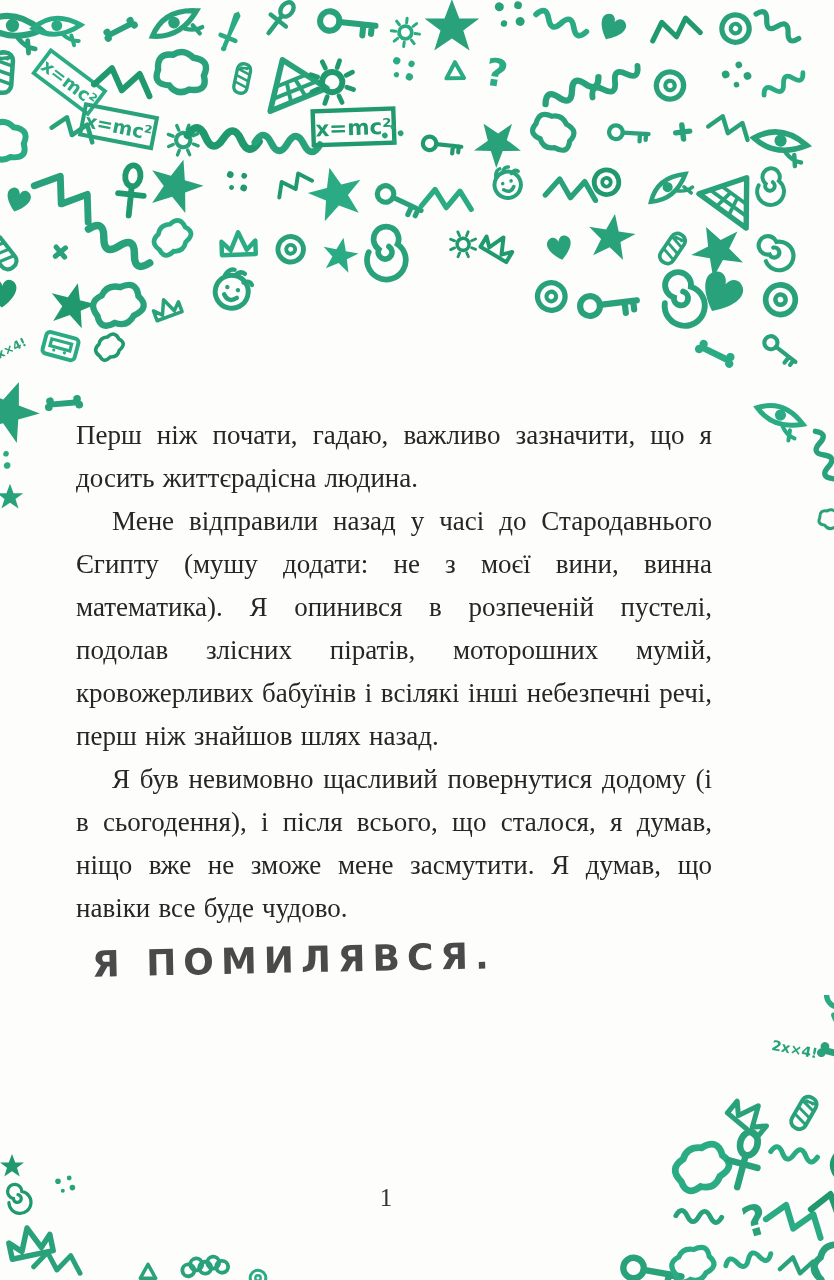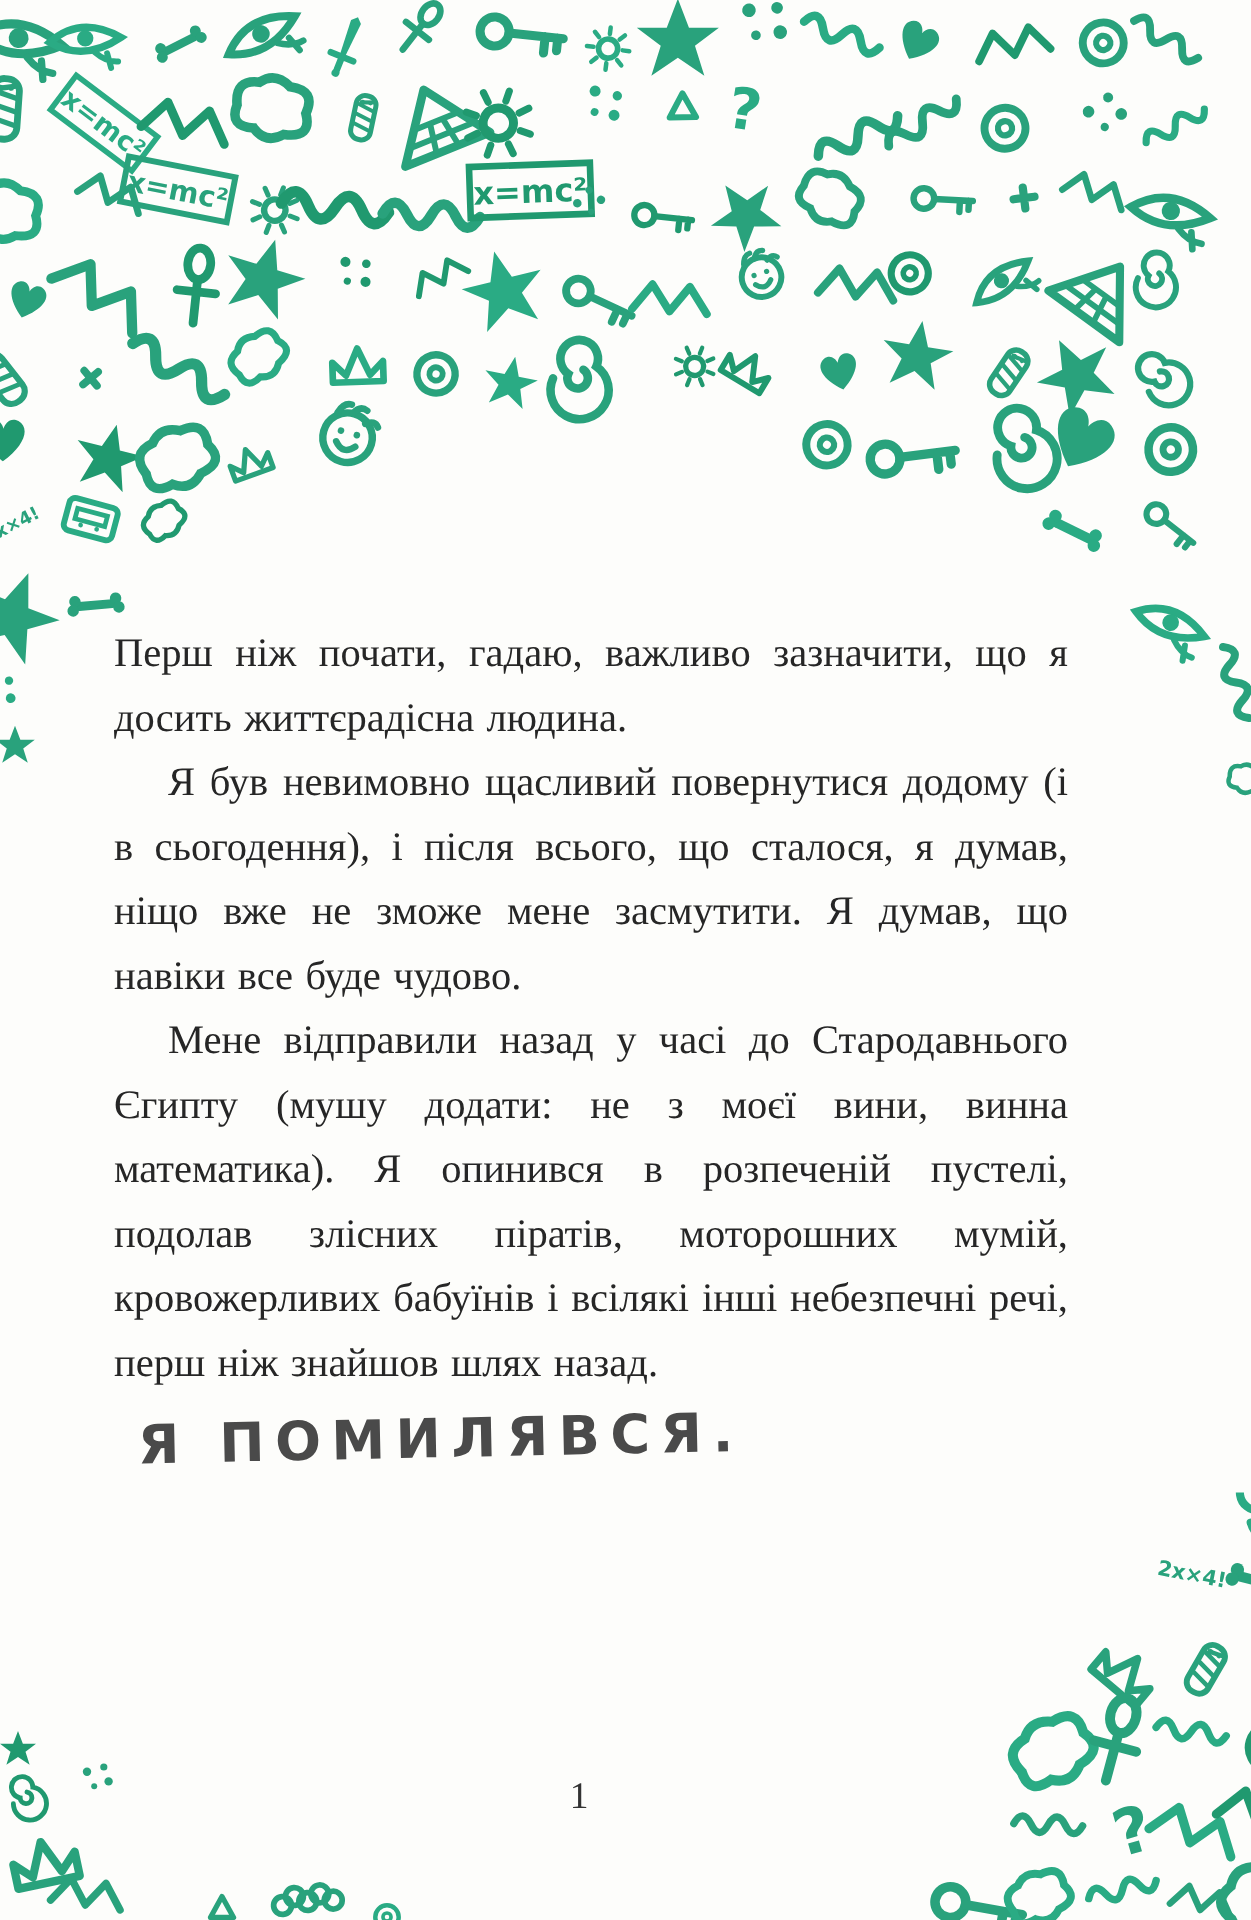--- a/index.html
+++ b/index.html
@@ -239,22 +239,22 @@
       <use href="#sym-bone" transform="translate(63.8 403.4) rotate(-5) scale(0.85)" color="#29a27c"></use>
       <use href="#sym-eye" transform="translate(780.1 416.0) rotate(20) scale(1.01)" color="#2aab84"></use>
       <use href="#sym-dots" transform="translate(0.3 462.0) rotate(13) scale(0.93)" color="#2aab84"></use>
       <use href="#sym-squiggle" transform="translate(824.0 455.0) rotate(70) scale(0.90)" color="#29a27c"></use>
       <use href="#sym-star" transform="translate(10.0 497.0) rotate(0) scale(0.55)" color="#29a27c"></use>
       <use href="#sym-blob" transform="translate(831.0 520.0) rotate(15) scale(0.60)" color="#29a27c"></use>
     </svg>
 
   <main class="text-block">
     <p class="para">Перш ніж почати, гадаю, важливо зазначити, що я досить життєрадісна людина.</p>
+    <p class="para indent">Мене відправили назад у часі до Стародавнього Єгипту (мушу додати: не з моєї вини, винна математика). Я опинився в розпеченій пустелі, подолав злісних піратів, моторошних мумій, кровожерливих бабуїнів і всілякі інші небезпечні речі, перш ніж знайшов шлях назад.</p>
     <p class="para indent">Я був невимовно щасливий повернутися додому (і в сьогодення), і після всього, що сталося, я думав, ніщо вже не зможе мене засмутити. Я думав, що навіки все буде чудово.</p>
-    <p class="para indent">Мене відправили назад у часі до Стародавнього Єгипту (мушу додати: не з моєї вини, винна математика). Я опинився в розпеченій пустелі, подолав злісних піратів, моторошних мумій, кровожерливих бабуїнів і всілякі інші небезпечні речі, перш ніж знайшов шлях назад.</p>
     <div class="handwritten">Я ПОМИЛЯВСЯ.</div>
   </main>
 
   <div class="page-number">1</div>
 
   <svg id="art-br" class="art" width="240" height="285" viewBox="594 995 240 285" xmlns="http://www.w3.org/2000/svg">
       <use href="#sym-spiral" transform="translate(835.6 1000.7) rotate(-15) scale(1.08)" color="#2aab84"></use>
       <use href="#sym-formula2" transform="translate(784.6 1050.1) rotate(11) scale(0.82)" color="#29a27c"></use>
       <use href="#sym-bone" transform="translate(829.2 1054.1) rotate(14) scale(0.98)" color="#29a27c"></use>
       <use href="#sym-crown" transform="translate(739.9 1115.9) rotate(40) scale(1.01)" color="#29a27c"></use>

